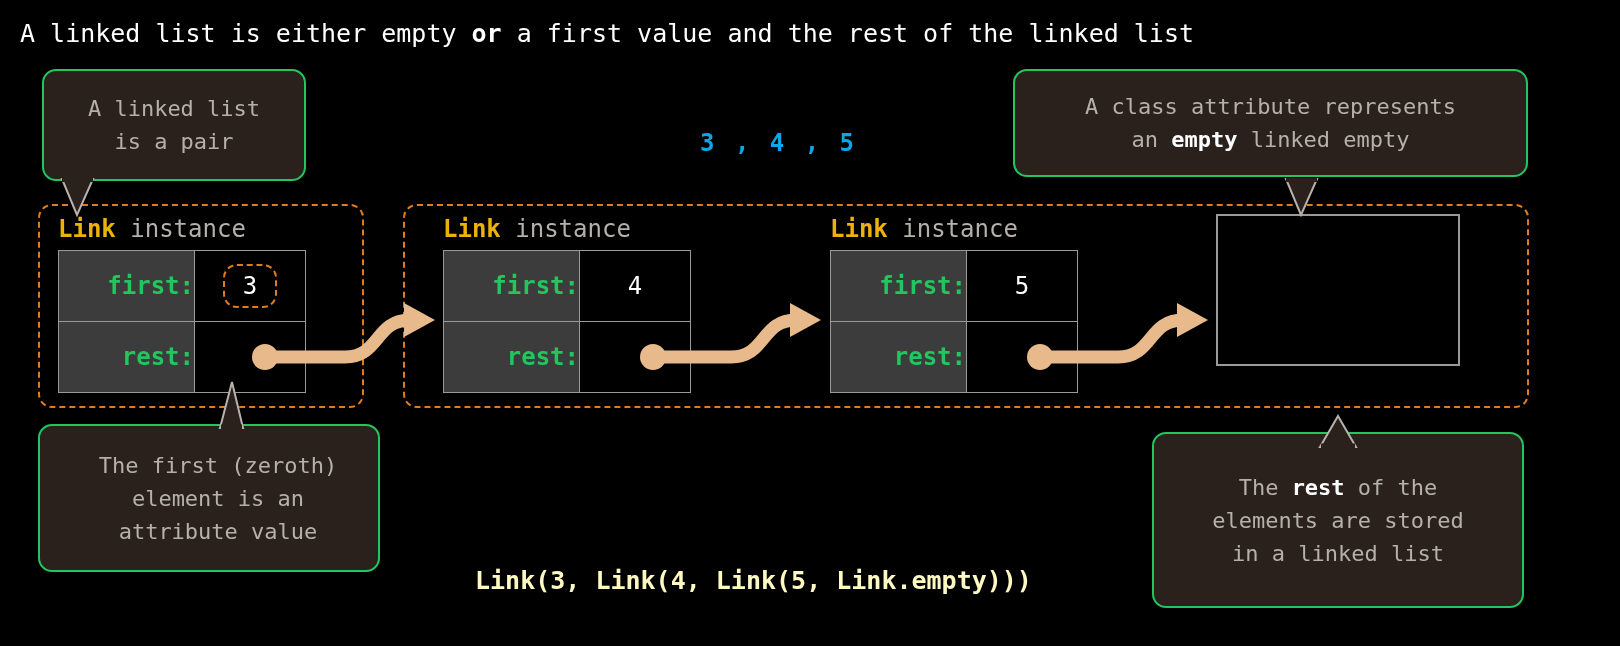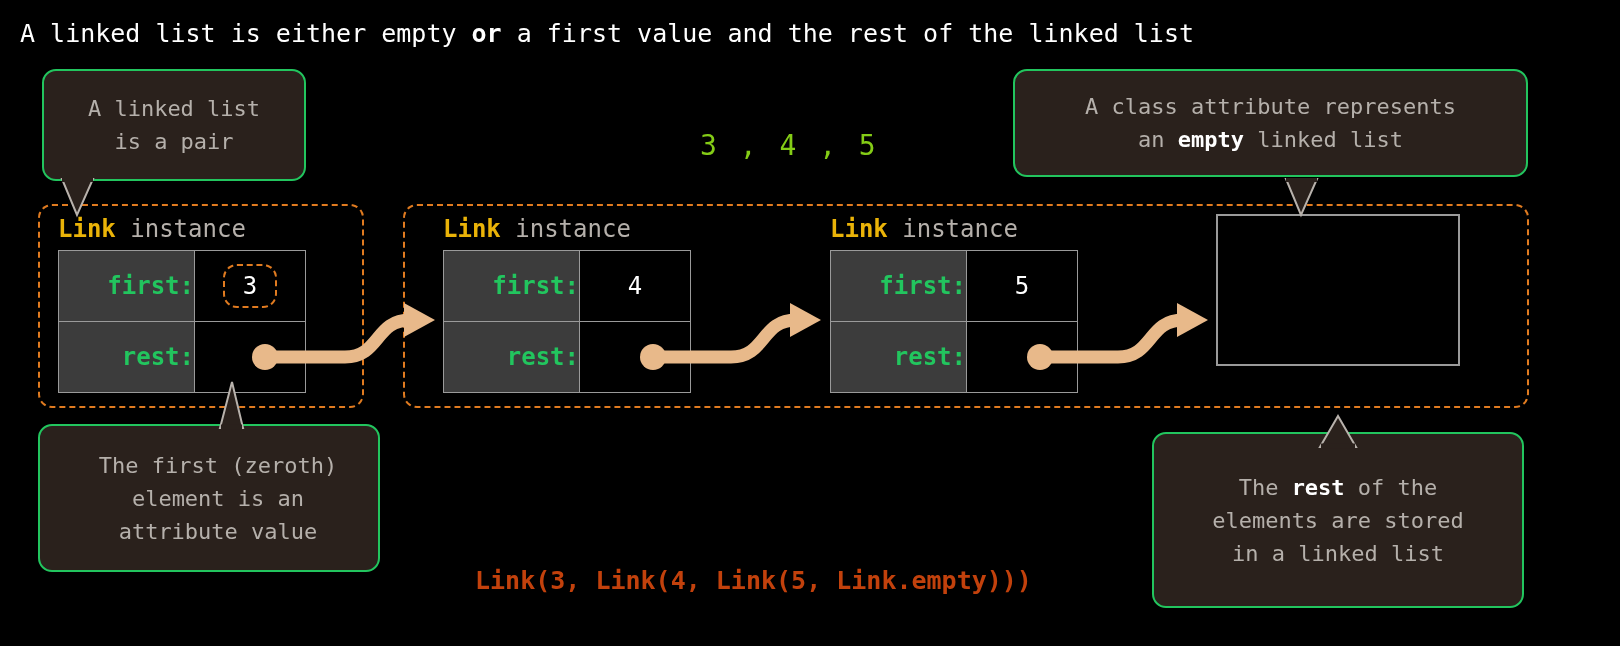--- a/index.html
+++ b/index.html
@@ -27,35 +27,35 @@
     white-space: pre;
     letter-spacing: 0px;
   }
   #title b { font-weight: bold; }
 
   
   #seq-label {
     position: absolute;
     left: 700px;
     top: 129px;
-    font-size: 28px;
-    font-weight: normal;
-    color: #84cc16;
+    font-size: 24px;
+    font-weight: bold;
+    color: #0ea5e9;
     white-space: pre;
     letter-spacing: 3px;
   }
 
   
   #expr-label {
     position: absolute;
     left: 475px;
     top: 566px;
     font-size: 25px;
     font-weight: bold;
-    color: #c2410c;
+    color: #fef9c3;
     white-space: pre;
   }
 
   
   .callout {
     position: absolute;
     background: #2a211c;
     border: 2px solid #22c55e;
     border-radius: 14px;
     color: #b5b0ab;
@@ -229,21 +229,21 @@
 </div>
 
 <div class="link-block" id="block-3">
   <div class="empty-box"></div>
 </div>
 
 <div class="callout" id="callout-pair"><span>A linked list
 is a pair</span></div>
 
 <div class="callout" id="callout-empty"><span><span>A class attribute represents
-an </span><b>empty</b><span> linked list</span></span></div>
+an </span><b>empty</b><span> linked empty</span></span></div>
 
 <div class="callout" id="callout-first"><span>The first (zeroth)
 element is an
 attribute value</span></div>
 
 <div class="callout" id="callout-rest"><span><span>The </span><b>rest</b><span> of the
 elements are stored
 in a linked list</span></span></div>
 
 <svg id="arrows" viewBox="0 0 1620 646">

